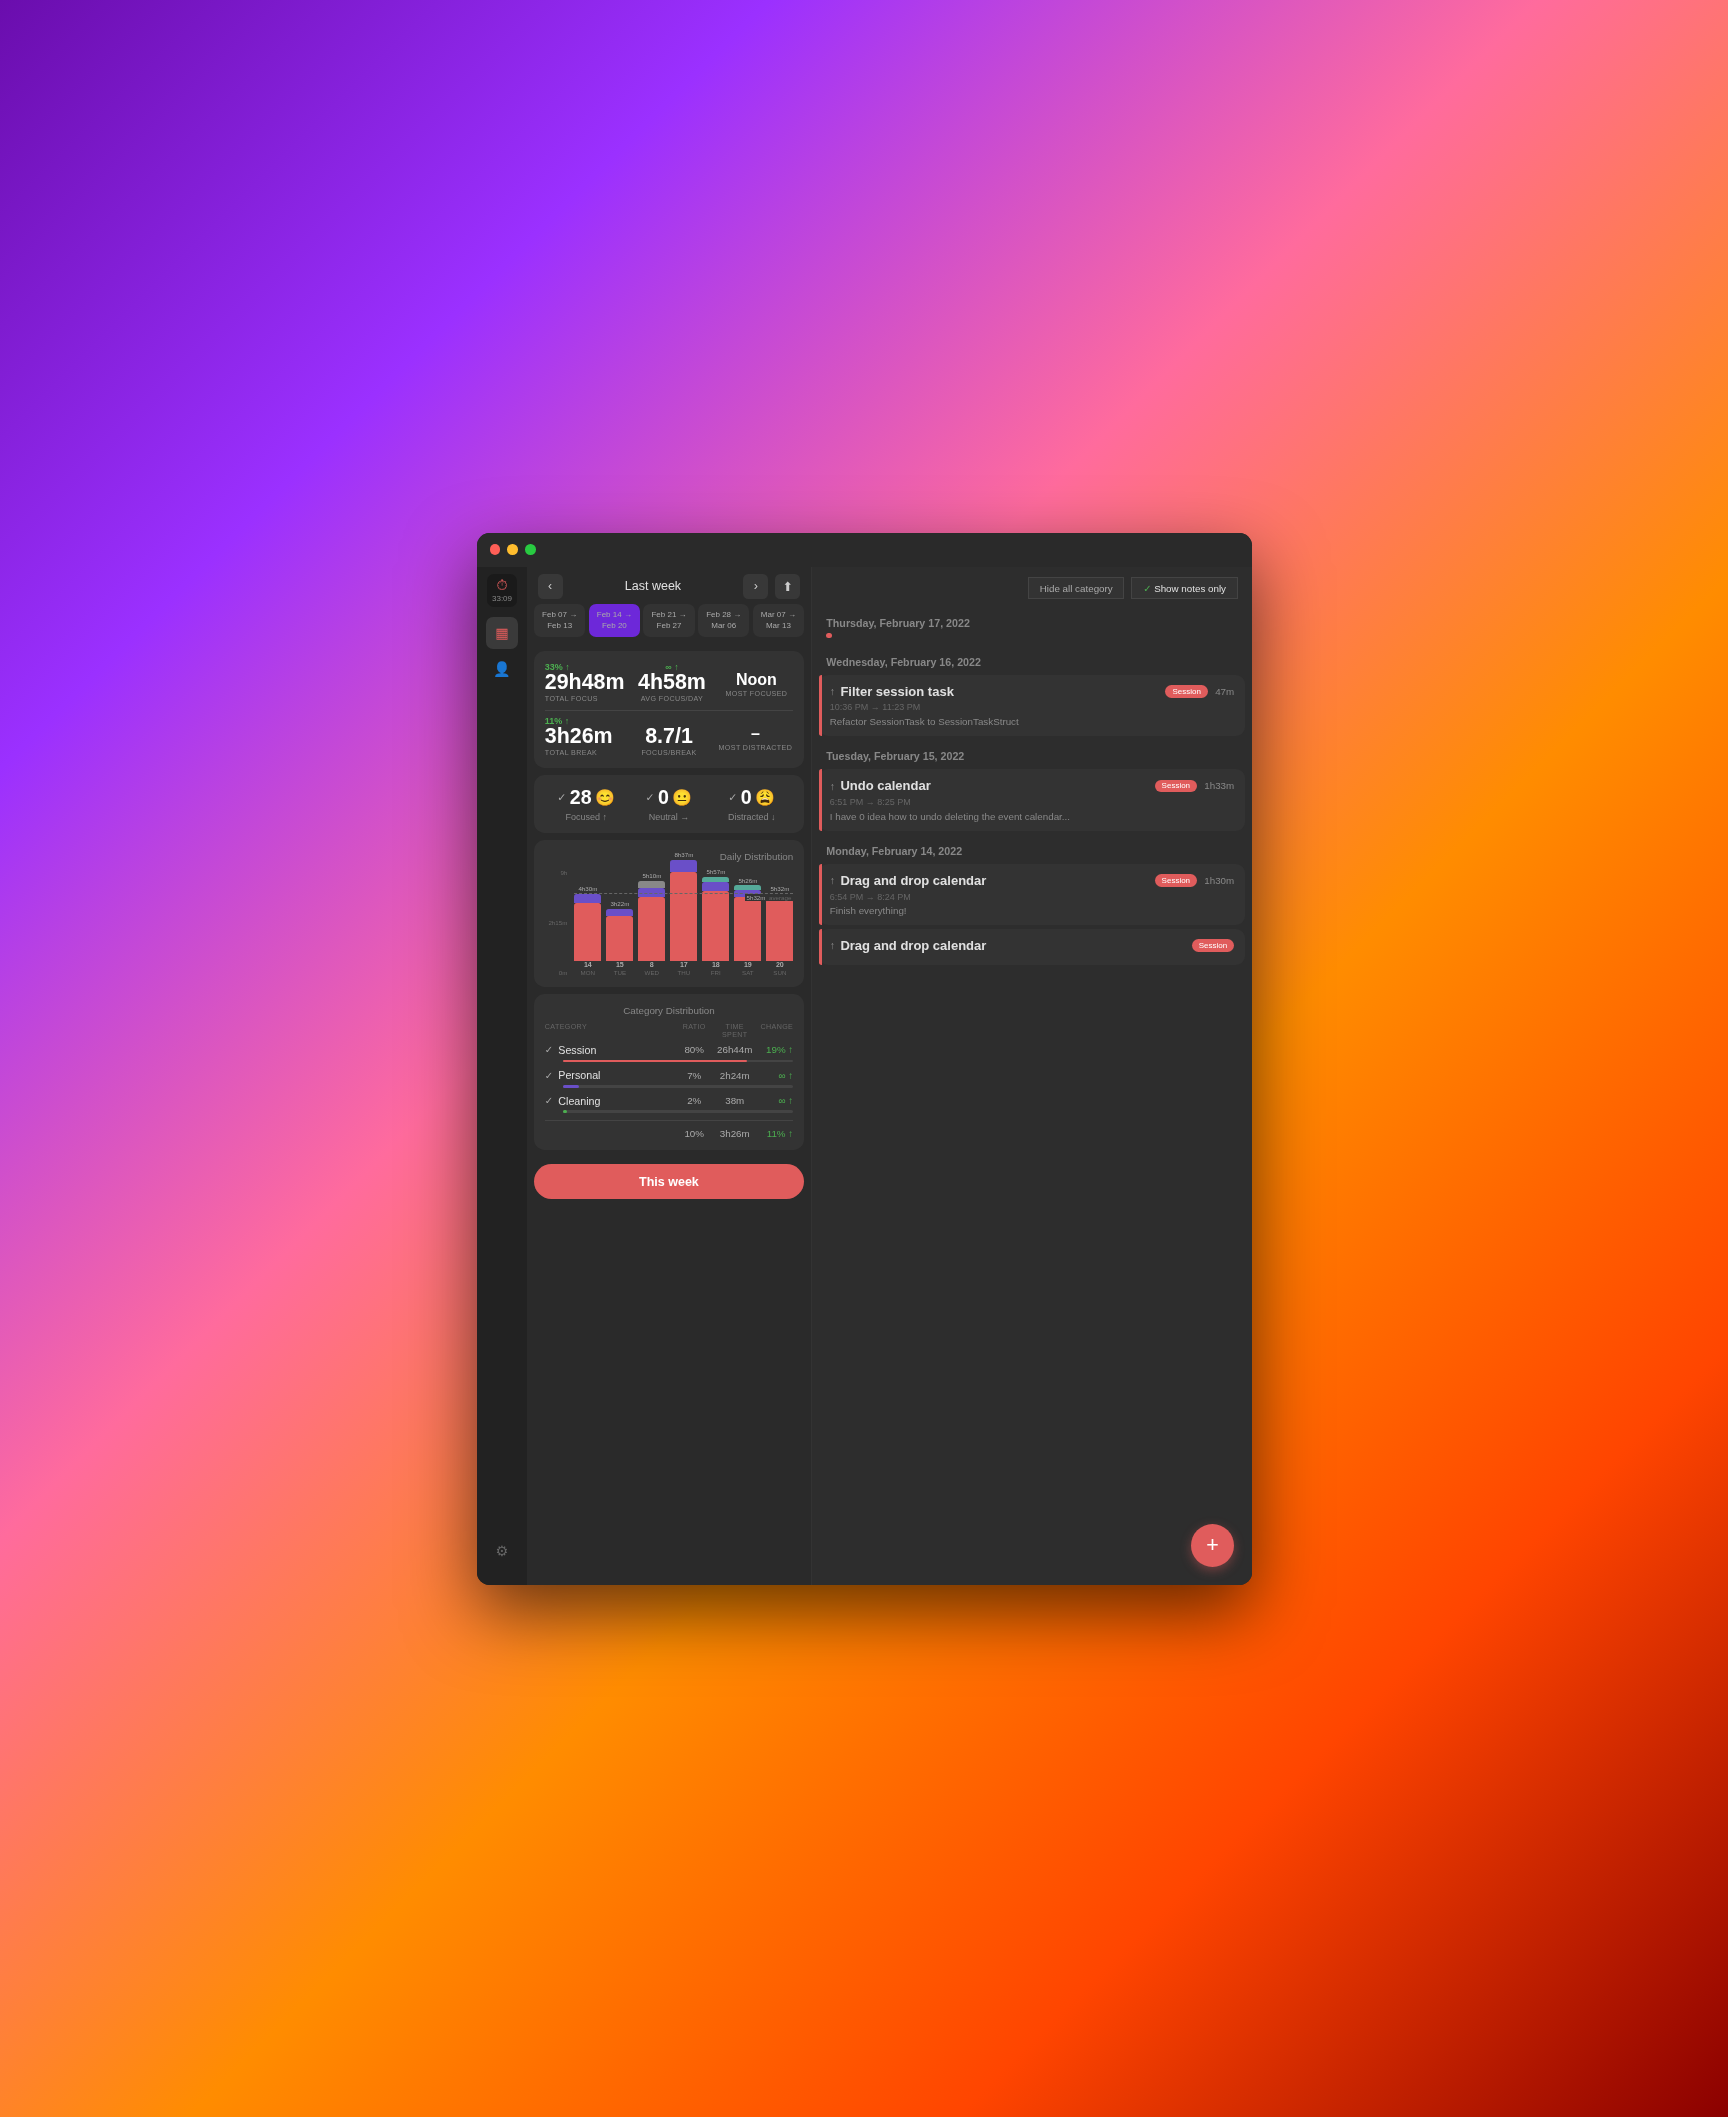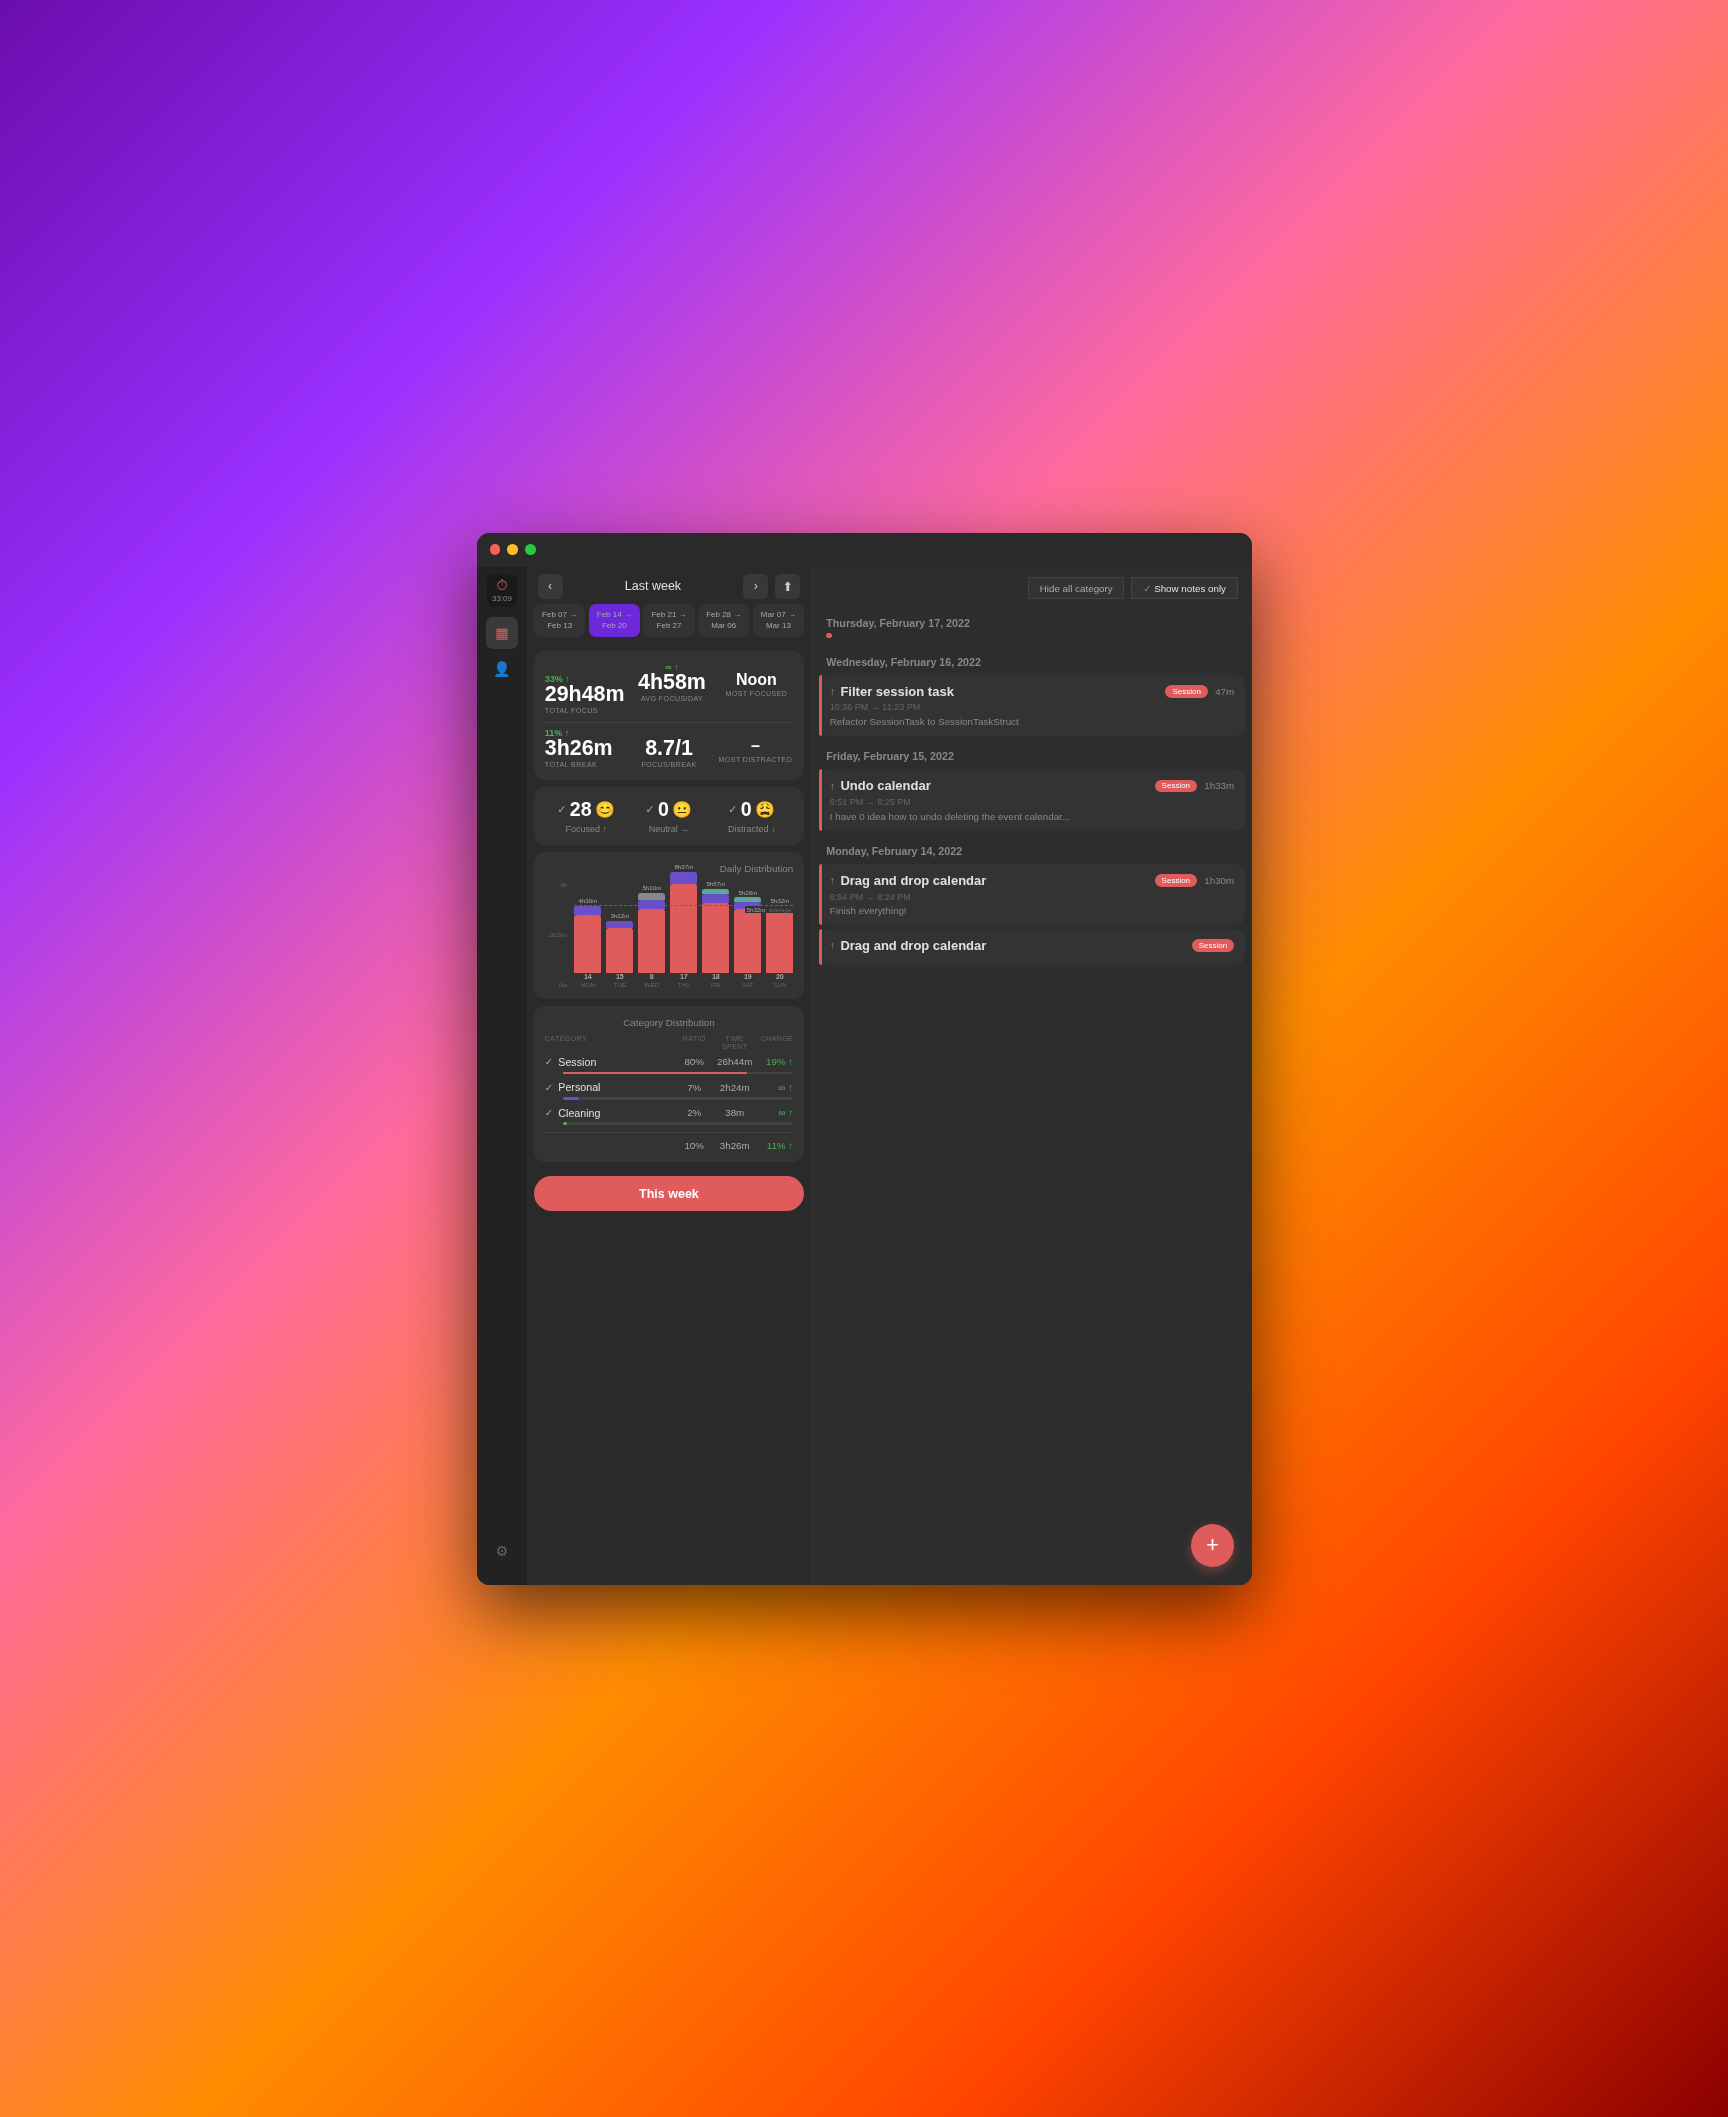--- a/index.html
+++ b/index.html
@@ -371,21 +371,21 @@
           <div class="week-tab-date">Feb 28 →<br>Mar 06</div>
         </div>
         <div class="week-tab">
           <div class="week-tab-date">Mar 07 →<br>Mar 13</div>
         </div>
       </div>
 
       <div class="stats-card">
         <div class="stats-top">
           <div class="stat-item">
-            <div class="stat-pct" style="color:#4CAF50;margin-top:12px;">33% ↑</div>
+            <div class="stat-pct" style="color:#4CAF50;">33% ↑</div>
             <div class="stat-value">29h48m</div>
             <div class="stat-label">TOTAL FOCUS</div>
           </div>
           <div class="stat-item stat-center">
             <div class="stat-pct" style="color:#4CAF50;">∞ ↑</div>
             <div class="stat-value">4h58m</div>
             <div class="stat-label">AVG FOCUS/DAY</div>
           </div>
           <div class="stat-item stat-center">
             <div class="stat-pct" style="color:transparent;">.</div>
@@ -616,21 +616,21 @@
             <span class="session-name">Filter session task</span>
             <span class="session-badge">Session</span>
             <span class="session-duration">47m</span>
           </div>
           <div class="session-time">10:36 PM → 11:23 PM</div>
           <div class="session-note">Refactor SessionTask to SessionTaskStruct</div>
         </div>
       </div>
 
       <div class="day-section">
-        <div class="day-header">Friday, February 15, 2022</div>
+        <div class="day-header">Tuesday, February 15, 2022</div>
         <div class="session-item">
           <div class="session-top">
             <span class="session-up-arrow">↑</span>
             <span class="session-name">Undo calendar</span>
             <span class="session-badge">Session</span>
             <span class="session-duration">1h33m</span>
           </div>
           <div class="session-time">6:51 PM → 8:25 PM</div>
           <div class="session-note">I have 0 idea how to undo deleting the event calendar...</div>
         </div>

